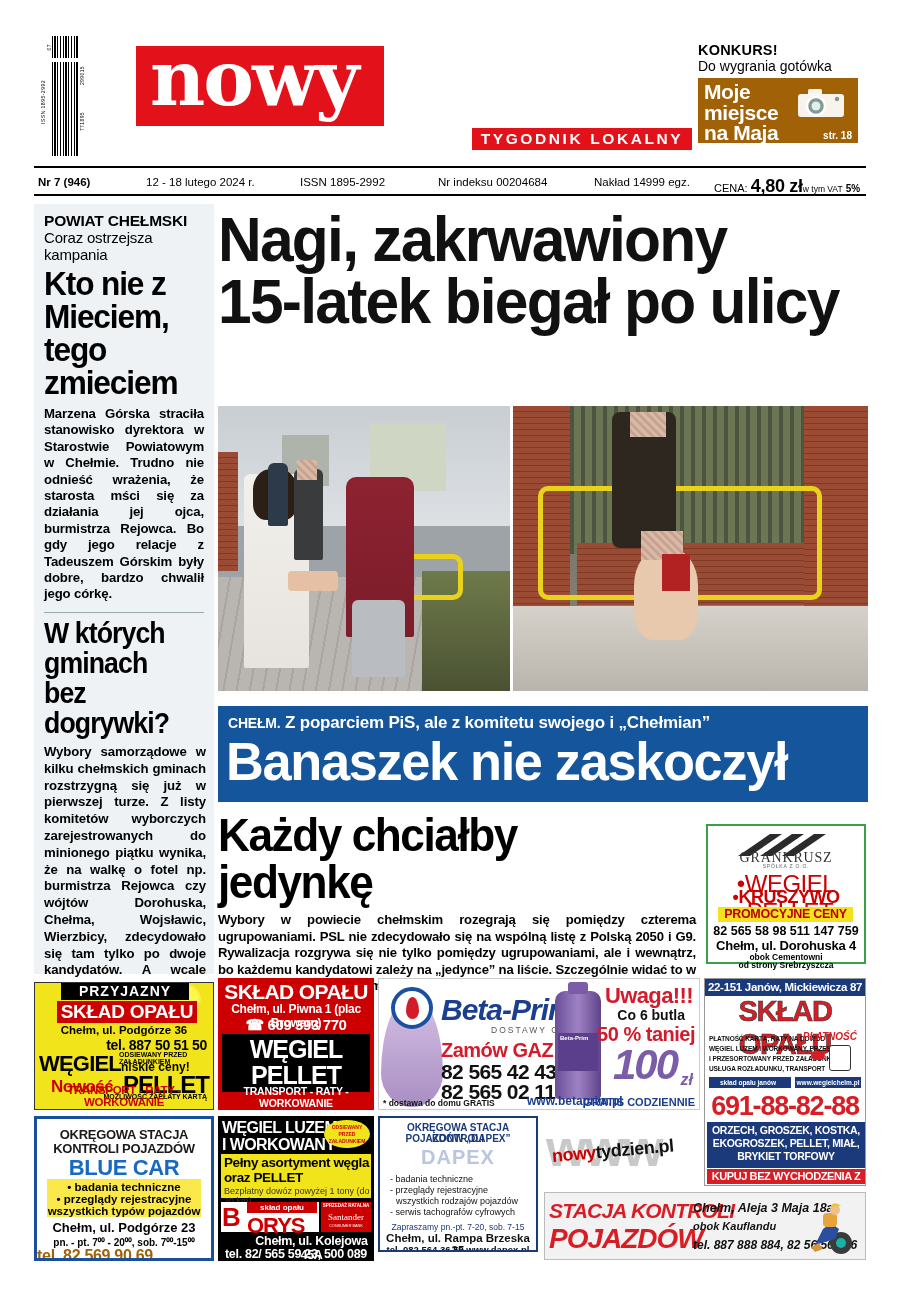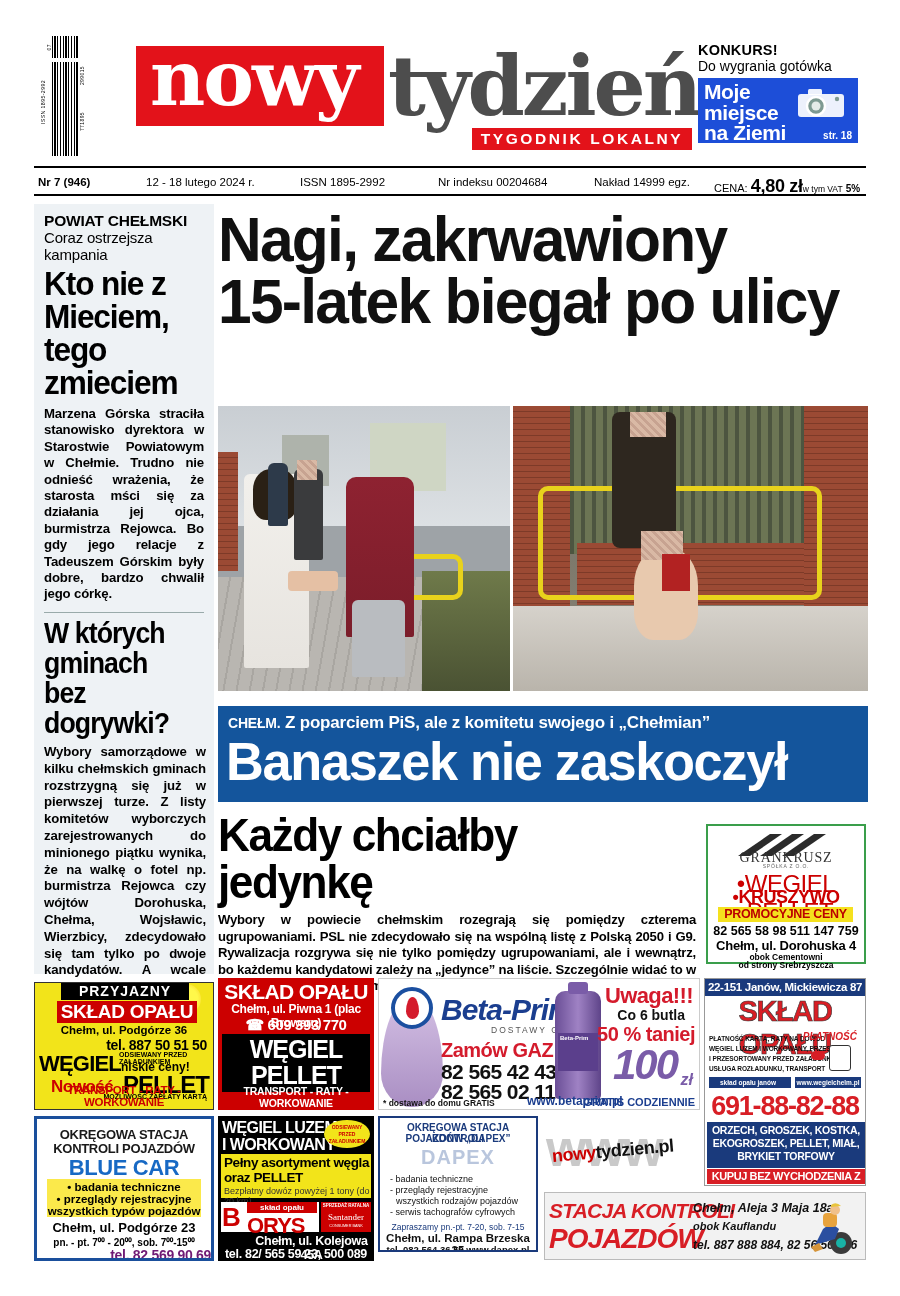--- a/index.html
+++ b/index.html
@@ -35,21 +35,21 @@
     font-size: 82px; font-weight: bold; font-family: "DejaVu Serif", serif;
     letter-spacing: -3px; line-height: 100px; }
   .logo-sub { position: absolute; left: 472px; top: 128px; width: 220px; height: 22px;
     background: #e3121a; color: #fff; font-size: 15.5px; font-weight: bold;
     letter-spacing: 2.6px; text-align: center; line-height: 22px; }
 
   .konkurs { position:absolute; left: 698px; top: 42px; font-size: 14.5px; font-weight: bold; color:#000;
     letter-spacing:.2px;}
   .konkurs2 { position:absolute; left: 698px; top: 58px; font-size: 14px; color:#000; letter-spacing:0; }
   .moje-box { position: absolute; left: 698px; top: 78px; width: 160px; height: 65px;
-    background: #1d4ed8; }
+    background: #a16207; }
   .moje-box .mline { position:absolute; left: 6px; color:#fff; font-weight:bold; font-size: 21px;
     font-family: "Liberation Sans", sans-serif; line-height: 21px; letter-spacing:-.4px;}
   .ml1 { top: 3px; } .ml2 { top: 24px; } .ml3 { top: 44px; }
   .str18 { position:absolute; right: 6px; bottom: 2px; color:#fff; font-size: 10px; font-weight: bold;}
   .camera { position:absolute; right: 8px; top: 8px; width: 56px; height: 34px; }
 
   
   .infobar { position: absolute; left: 34px; top: 166px; width: 832px; height: 30px;
     border-top: 2px solid #000; border-bottom: 2px solid #000; }
   .infobar .it { position: absolute; top: 8px; font-size: 11.5px; color: #000; white-space: nowrap;}
@@ -169,21 +169,21 @@
   
   .ad2 { left: 34px; top: 1116px; width: 180px; height: 145px; border: 3px solid #1a4f9c; background:#fff;}
   .ad2 .l1 { position:absolute; left:0; top: 8px; width:100%; text-align:center; font-size: 13px; font-weight:bold; color:#1a1a1a; letter-spacing:-.3px;}
   .ad2 .l2 { position:absolute; left:0; top: 22px; width:100%; text-align:center; font-size: 13px; font-weight:bold; color:#1a1a1a; letter-spacing:-.3px;}
   .ad2 .bc { position:absolute; left:0; top: 36px; width:100%; text-align:center; font-size: 22px; font-weight:bold; color:#1769c4; letter-spacing:-.4px;}
   .ad2 .yb { position:absolute; left: 10px; top: 60px; width: 154px; height: 38px; background:#fbe94b; }
   .ad2 .yb div { position:absolute; left:0; width:100%; text-align:center; font-size: 11.5px; font-weight:bold; color:#000;}
   .ad2 .y1 { top: 2px; } .ad2 .y2 { top: 14px; } .ad2 .y3 { top: 26px; }
   .ad2 .adr { position:absolute; left:0; top: 101px; width:100%; text-align:center; font-size: 13px; font-weight:bold; color:#000;}
   .ad2 .hrs { position:absolute; left:0; top: 116px; width:100%; text-align:center; font-size: 10px; font-weight:bold; color:#000;}
-  .ad2 .tel { position:absolute; left:0; top: 128px; width:100%; text-align:right; font-size: 14px; font-weight:bold; color:#701a75; letter-spacing:-.3px;}
+  .ad2 .tel { position:absolute; left:0; top: 128px; width:100%; text-align:left; font-size: 16px; font-weight:bold; color:#a16207; letter-spacing:-.3px;}
 
   
   .ad3 { left: 218px; top: 978px; width: 156px; height: 132px; background:#c00; }
   .ad3 .t1 { position:absolute; left:0; top: 2px; width:100%; text-align:center; font-size: 21px; font-weight:bold; color:#fff; letter-spacing:-.6px;}
   .ad3 .t2 { position:absolute; left:0; top: 24px; width:100%; text-align:center; font-size: 12px; font-weight:bold; color:#fff; letter-spacing:-.3px;}
   .ad3 .t3 { position:absolute; left:0; top: 38px; width:100%; text-align:center; font-size: 15px; font-weight:bold; color:#fff; letter-spacing:-.4px;}
   .ad3 .blk { position:absolute; left: 4px; top: 56px; width: 148px; height: 58px; background:#000; }
   .ad3 .blk div { position:absolute; left:0; width:100%; text-align:center; color:#fff; font-weight:bold; letter-spacing:-1px;}
   .ad3 .b1 { top: 1px; font-size: 25px; }
   .ad3 .b2 { top: 27px; font-size: 25px; }
@@ -303,30 +303,29 @@
       <div class="barcode" style="top:26px;height:94px;"></div>
       <div class="bc-label bc-l5">07</div>
       <div class="bc-label bc-l1">ISSN 1895-2992</div>
       <div class="bc-label bc-l3">299015</div>
       <div class="bc-label bc-l4">771895</div>
     </div>
 
     <div class="logo-nowy">
       <span>nowy</span>
     </div>
-    <div class="logo-tydzien">tydzień</div>
     <div class="logo-sub">TYGODNIK LOKALNY</div>
 
     <div class="konkurs">KONKURS!</div>
     <div class="konkurs2">Do wygrania gotówka</div>
 
     <div class="moje-box">
       <div class="mline ml1">Moje</div>
       <div class="mline ml2">miejsce</div>
-      <div class="mline ml3">na Ziemi</div>
+      <div class="mline ml3">na Maja</div>
       <svg class="camera" viewBox="0 0 56 34">
         <rect x="4" y="8" width="46" height="23" rx="3" fill="#ffffff" opacity="0.92"></rect>
         <rect x="14" y="3" width="14" height="6" rx="1.5" fill="#ffffff" opacity="0.92"></rect>
         <circle cx="22" cy="20" r="9" fill="#7e9a92" stroke="#ffffff" stroke-width="2.5"></circle>
         <circle cx="22" cy="20" r="4.5" fill="#ffffff" opacity="0.8"></circle>
         <circle cx="43" cy="13" r="2.2" fill="#7e9a92"></circle>
       </svg>
       <div class="str18">str. 18</div>
     </div>
   </div>

